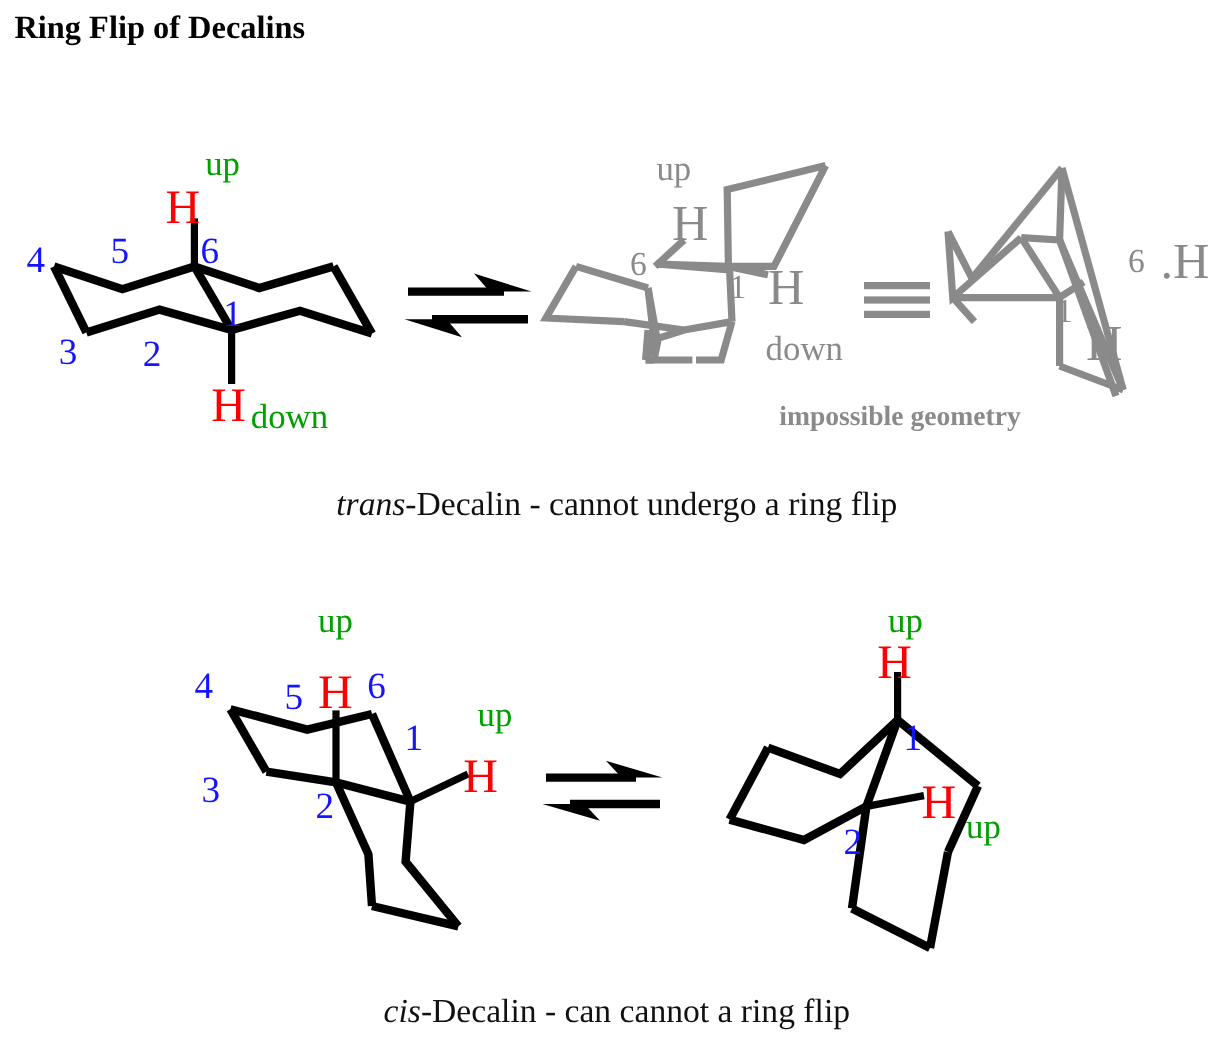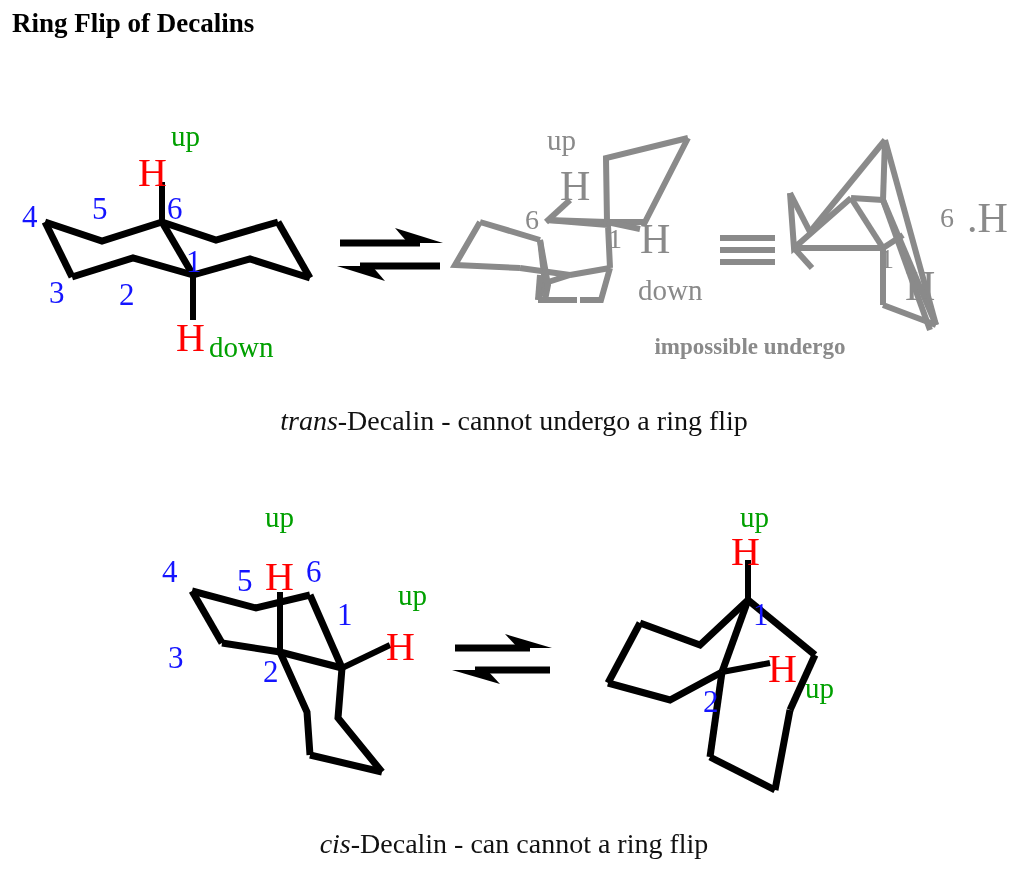--- a/index.html
+++ b/index.html
@@ -76,21 +76,21 @@
 <body>
 
 <div id="page">
 
   <div class="title">Ring Flip of Decalins</div>
 
   <div class="caption" id="caption-trans"><i>trans</i><span>-Decalin - cannot undergo a ring flip</span></div>
 
   <div class="caption" id="caption-cis"><i>cis</i><span>-Decalin - can cannot a ring flip</span></div>
 
-  <div class="impossible">impossible undergo</div>
+  <div class="impossible">impossible geometry</div>
 
   <svg id="canvas" viewBox="0 0 1024 882" xmlns="http://www.w3.org/2000/svg">
 
     <g>
 
       <polyline class="bond" points="45,222 102,241 162,222"></polyline>
       <polyline class="bond" points="162,222 193,275"></polyline>
       <polyline class="bond" points="193,275 133,258 72,277"></polyline>
       <polyline class="bond" points="72,277 45,222"></polyline>
 

